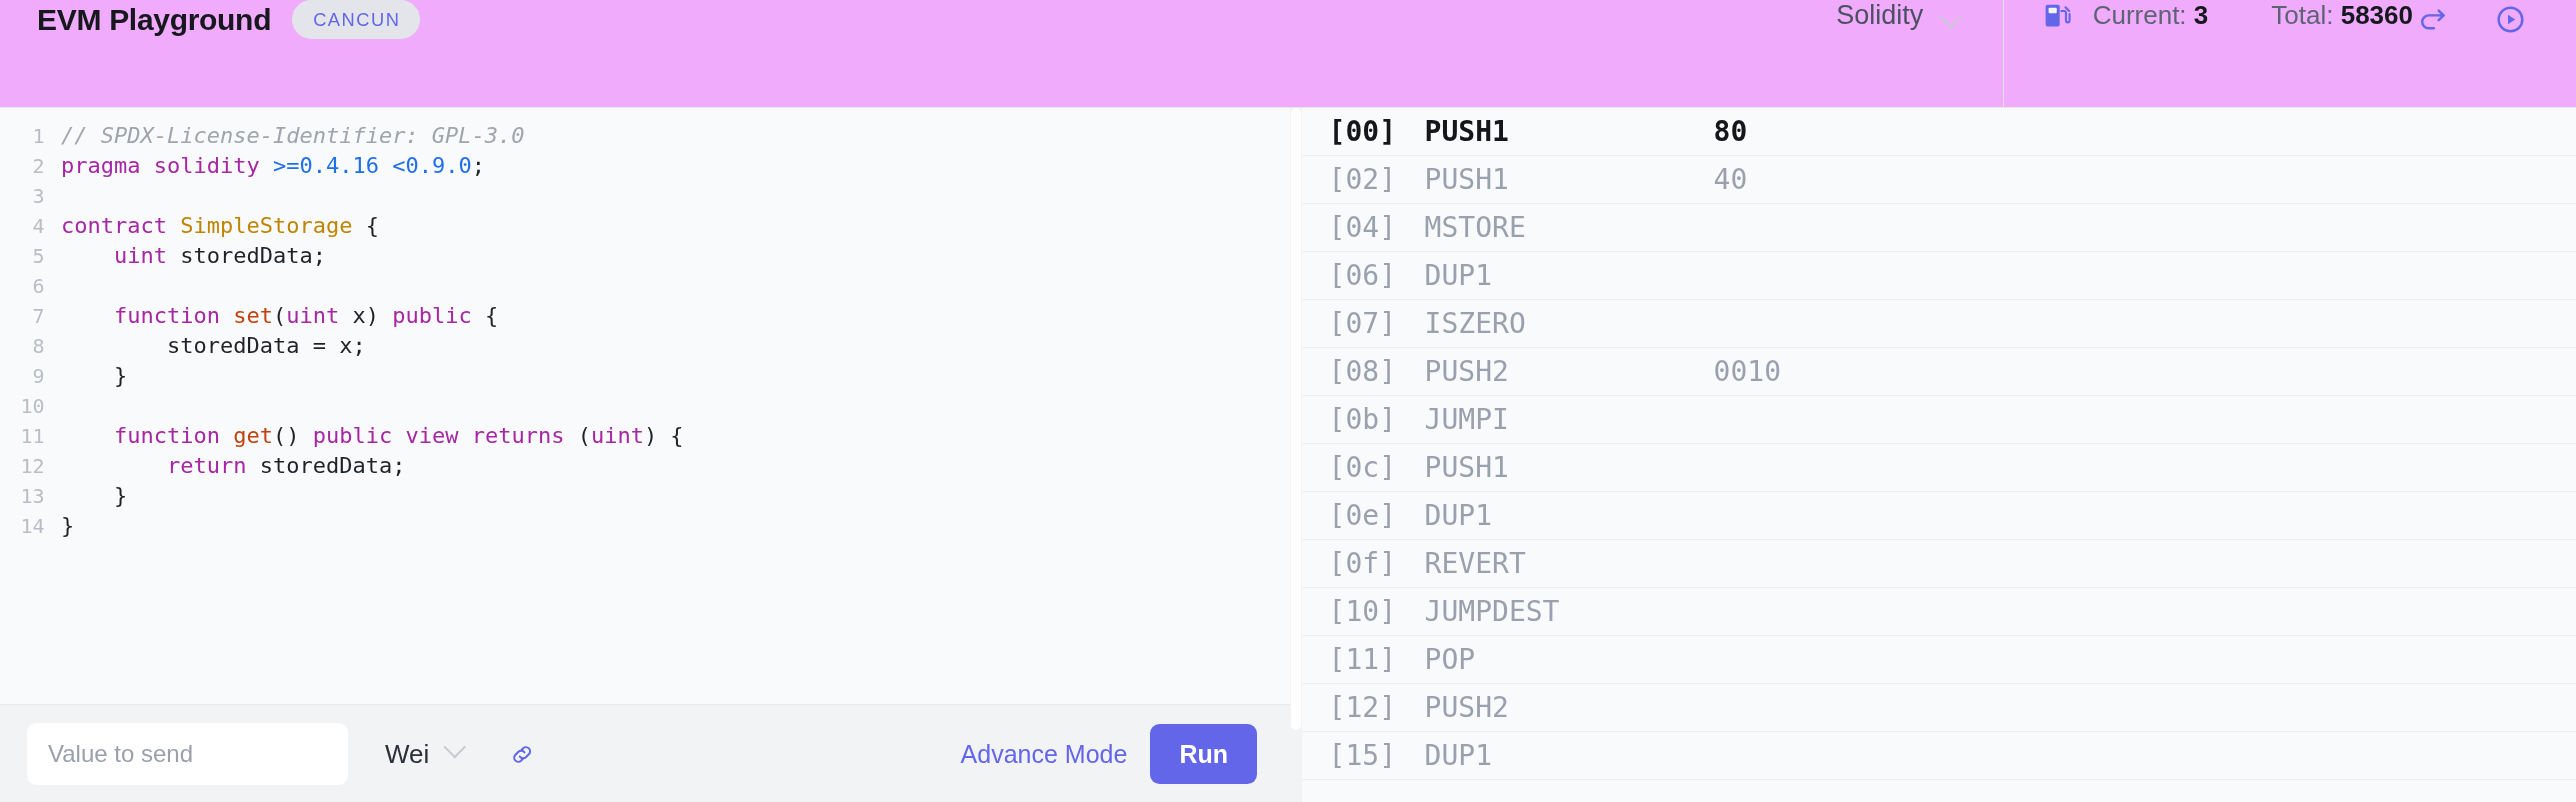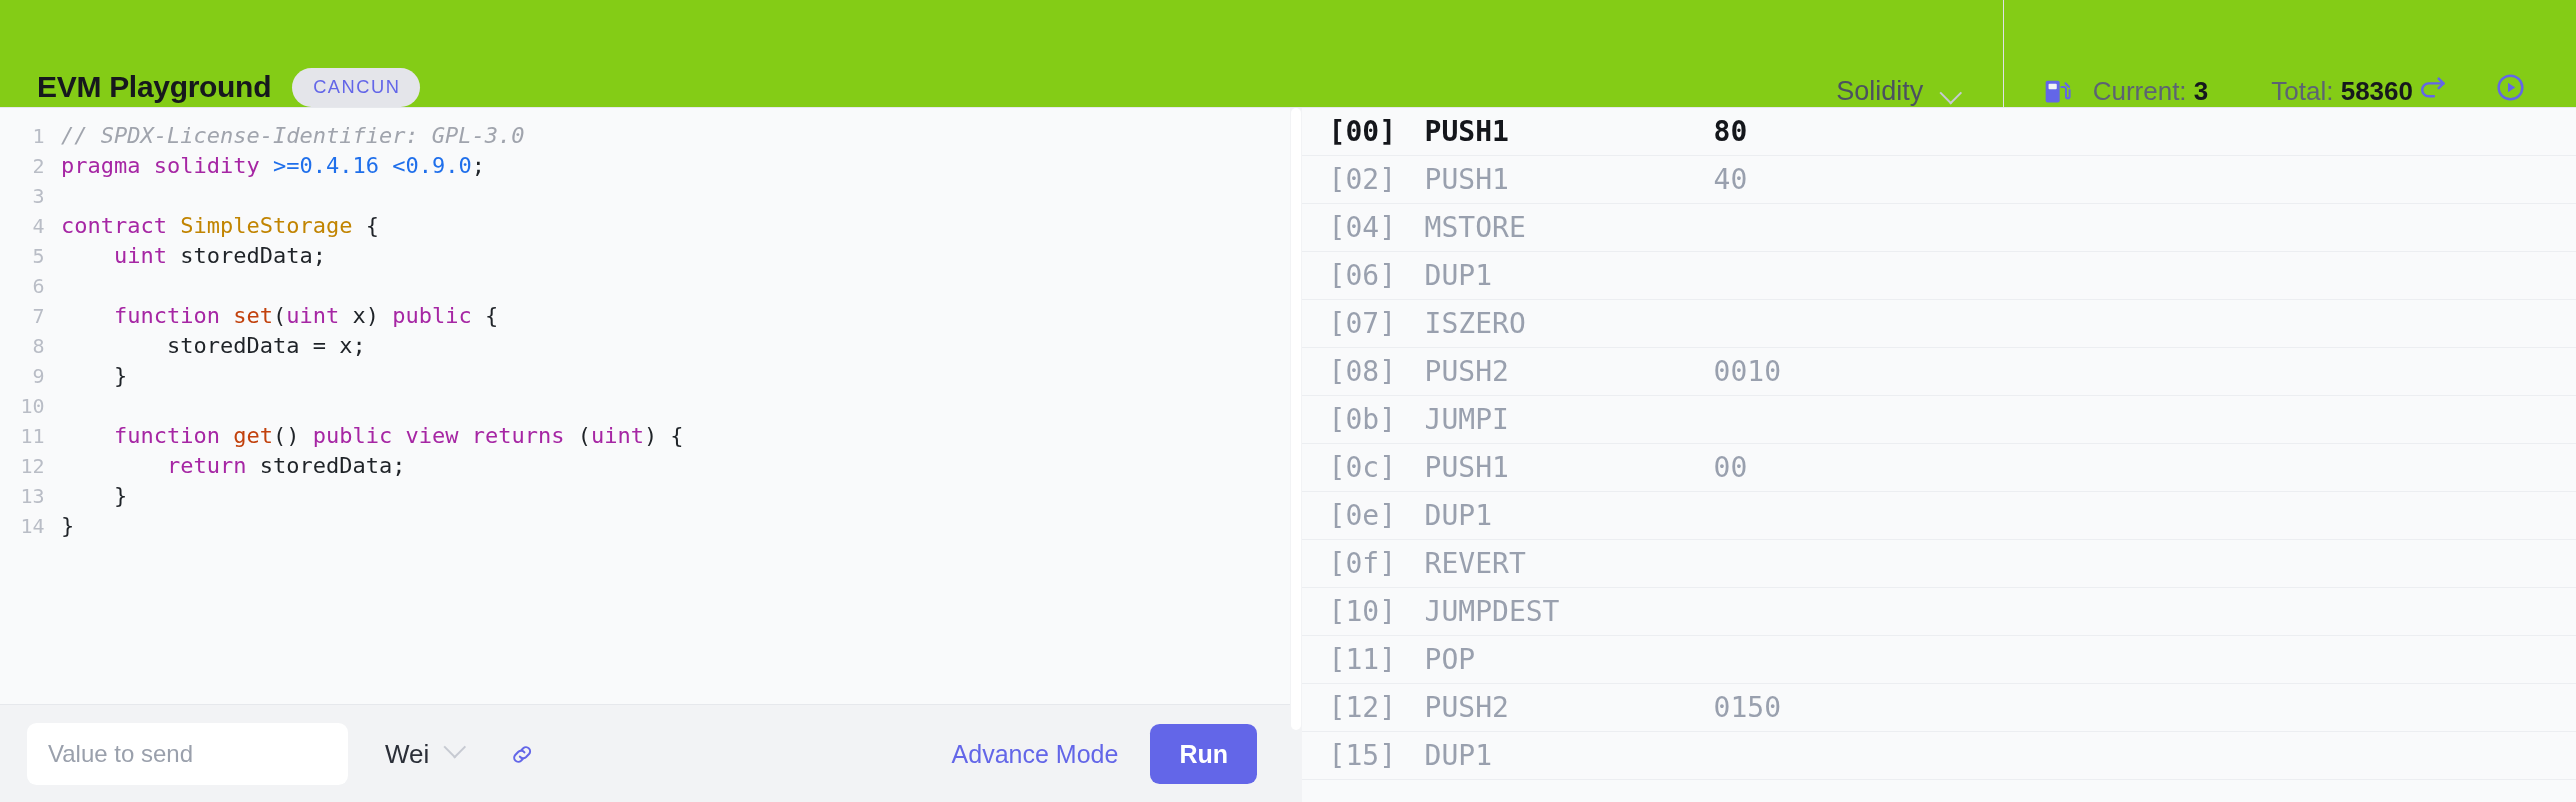--- a/index.html
+++ b/index.html
@@ -17,22 +17,22 @@
     display: flex; flex-direction: column;
     background: #f2f3f5;
     position: relative;
   }
 
   
   .topbar {
     height: 107px;
     min-height: 107px;
     display: flex;
-    align-items: flex-end;
-    background: #84cc16;
+    align-items: flex-start;
+    background: #f0abfc;
     position: relative;
   }
   .topbar-left {
     display: flex;
     align-items: center;
     padding-left: 37px;
     flex: 0 0 auto;
   }
   .app-title {
     font-size: 30px;
@@ -206,21 +206,21 @@
     cursor:pointer;
   }
 
   .bar-spacer { flex: 1 1 auto; }
 
   .advance-link {
     font-size: 25px;
     color: #6366e8;
     font-weight: 500;
     cursor: pointer;
-    margin-right: 32px;
+    margin-right: 23px;
     white-space: nowrap;
   }
   .run-btn {
     background: #6366e8;
     color: #ffffff;
     font-size: 25px;
     font-weight: 700;
     border: none;
     border-radius: 9.6px;
     padding: 0 29px;
@@ -445,21 +445,20 @@
             <div class="op-val">0010</div>
           </div>
           <div class="op-row">
             <div class="op-pc">[0b]</div>
             <div class="op-name">JUMPI</div>
             <div class="op-val"></div>
           </div>
           <div class="op-row">
             <div class="op-pc">[0c]</div>
             <div class="op-name">PUSH1</div>
-            <div class="op-val">00</div>
           </div>
           <div class="op-row">
             <div class="op-pc">[0e]</div>
             <div class="op-name">DUP1</div>
             <div class="op-val"></div>
           </div>
           <div class="op-row">
             <div class="op-pc">[0f]</div>
             <div class="op-name">REVERT</div>
             <div class="op-val"></div>
@@ -470,21 +469,20 @@
             <div class="op-val"></div>
           </div>
           <div class="op-row">
             <div class="op-pc">[11]</div>
             <div class="op-name">POP</div>
             <div class="op-val"></div>
           </div>
           <div class="op-row">
             <div class="op-pc">[12]</div>
             <div class="op-name">PUSH2</div>
-            <div class="op-val">0150</div>
           </div>
           <div class="op-row">
             <div class="op-pc">[15]</div>
             <div class="op-name">DUP1</div>
             <div class="op-val"></div>
           </div>
         </div>
     </div>
 
   </div>

